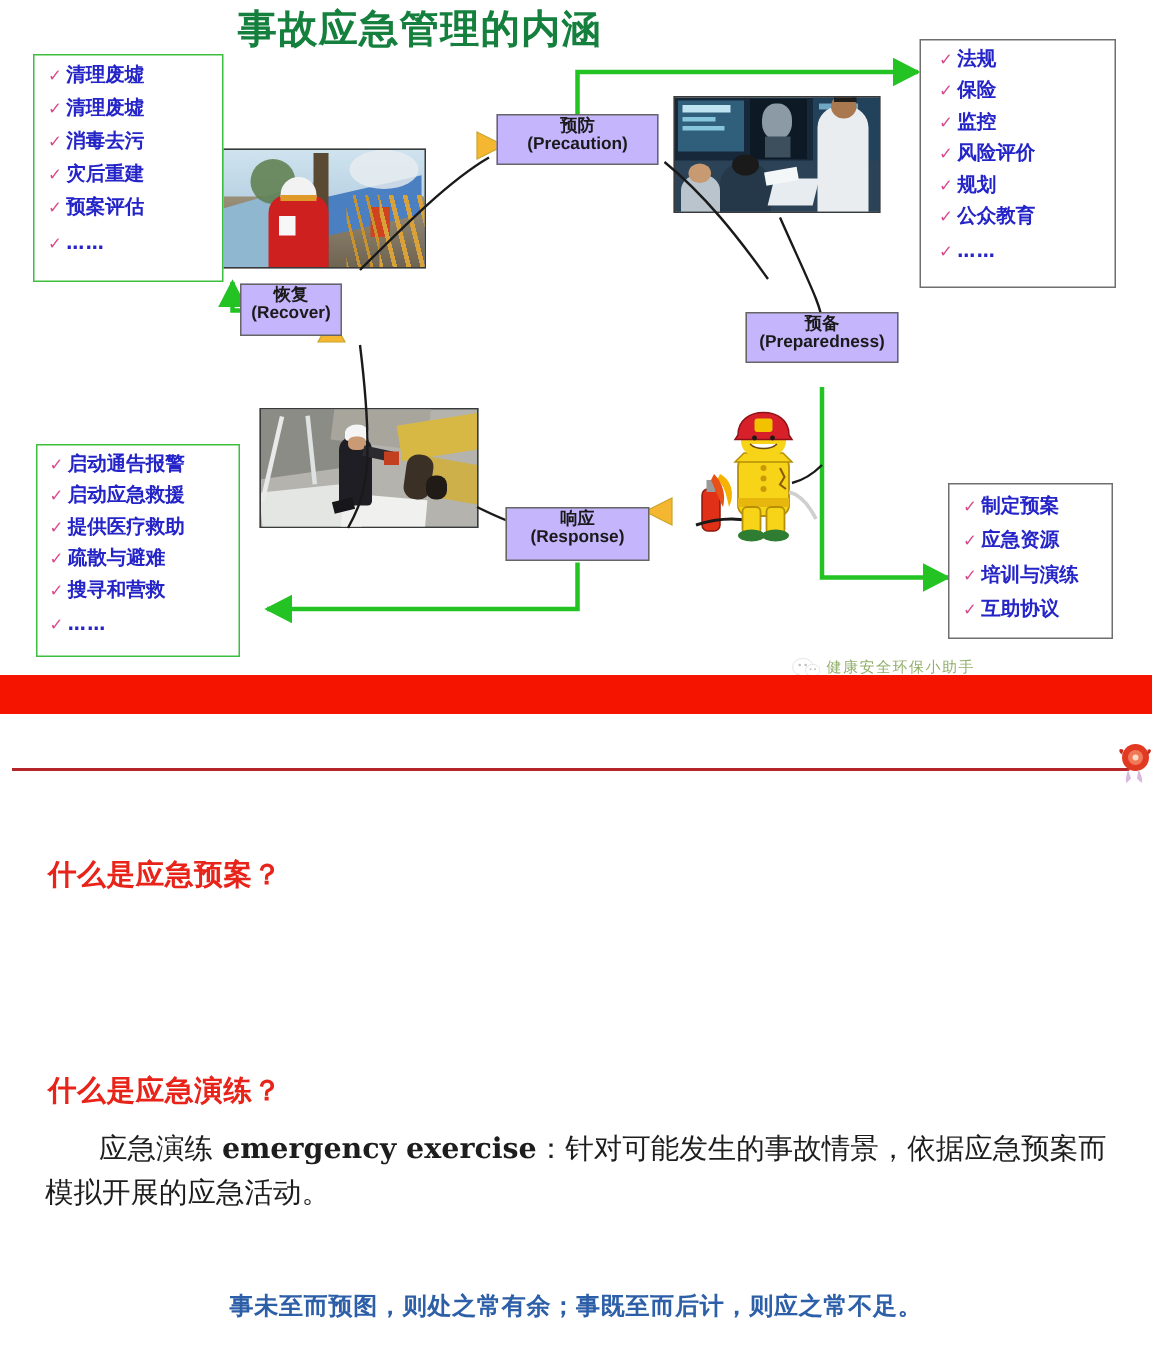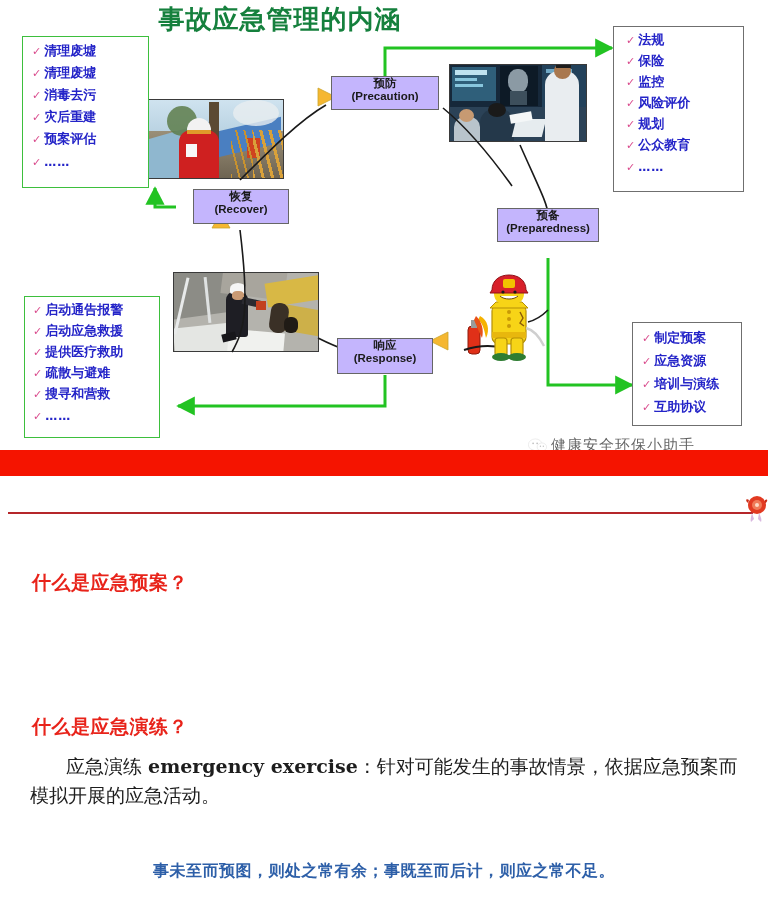--- a/index.html
+++ b/index.html
@@ -41,21 +41,21 @@
   
   #wires,#greens{position:absolute;left:0;top:0;width:768px;height:450px;
     pointer-events:none;}
 
   
   #ff{position:absolute;left:462px;top:272px;width:96px;height:96px;}
 
   
   #wm{position:absolute;left:528px;top:432px;width:236px;height:26px;
     display:flex;align-items:center;opacity:.62;}
-  #wm .wmtxt{font-size:15px;color:#000000;font-weight:400;
+  #wm .wmtxt{font-size:10px;color:#4d7c0f;font-weight:400;
     font-family:Liberation Serif, serif;letter-spacing:1px;}
   #wm .wechat{width:19px;height:15px;margin-right:4px;flex:0 0 auto;}
 
   
   #redband{position:absolute;left:0;top:450px;width:768px;height:26px;
     background:#f51400;}
   #divider{position:absolute;left:8px;top:512px;width:745px;height:2px;
     background:#b5262a;}
   #flower{position:absolute;left:745px;top:495px;width:23px;height:27px;}
 
@@ -317,21 +317,21 @@
   <div class="phase" style="left:497px;top:208px;width:102px;height:34px;">
     <div class="cn">预备</div>
     <div class="en">(Preparedness)</div>
   </div>
 
   <div class="phase" style="left:337px;top:338px;width:96px;height:36px;">
     <div class="cn">响应</div>
     <div class="en">(Response)</div>
   </div>
 
-  <div class="phase" style="left:193px;top:189px;width:96px;height:35px;">
+  <div class="phase" style="left:160px;top:189px;width:68px;height:35px;">
     <div class="cn">恢复</div>
     <div class="en">(Recover)</div>
   </div>
 
   <div id="wm">
     <svg class="wechat" viewBox="0 0 26 20">
       <ellipse cx="10" cy="9" rx="9.5" ry="8" fill="#ffffff" stroke="#cfcfcf" stroke-width="0.8"></ellipse>
       <path d="M5,15 L3,19 L7.5,16.5 Z" fill="#ffffff" stroke="#cfcfcf" stroke-width="0.8"></path>
       <circle cx="7" cy="7" r="1.2" fill="#9b9b9b"></circle>
       <circle cx="12.5" cy="7" r="1.2" fill="#9b9b9b"></circle>

